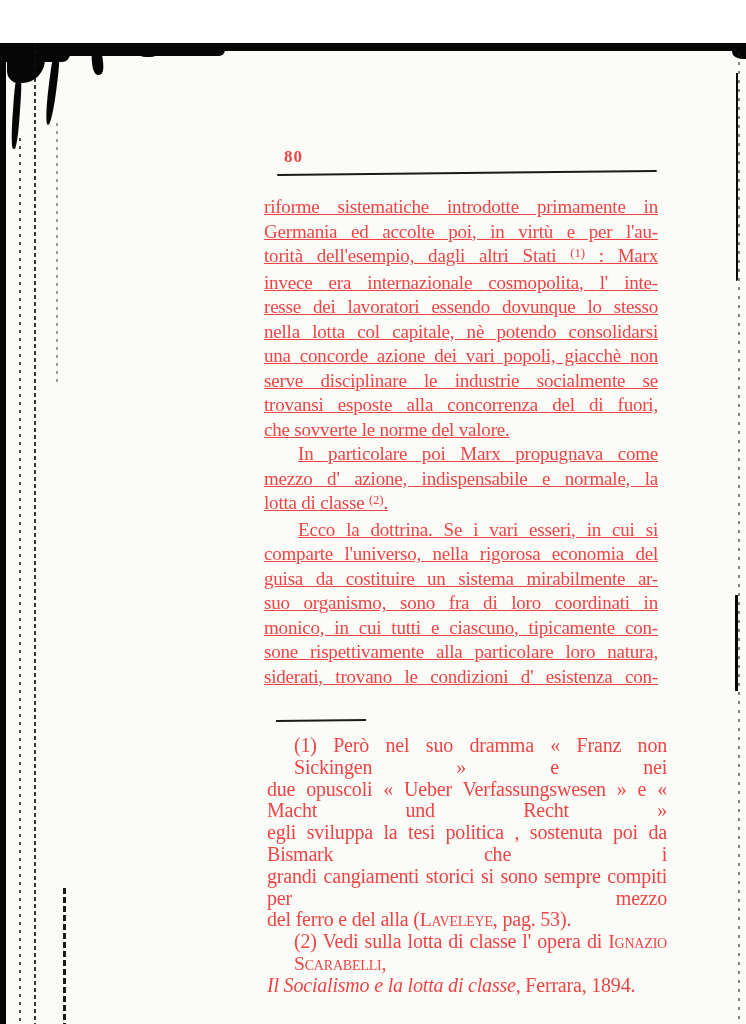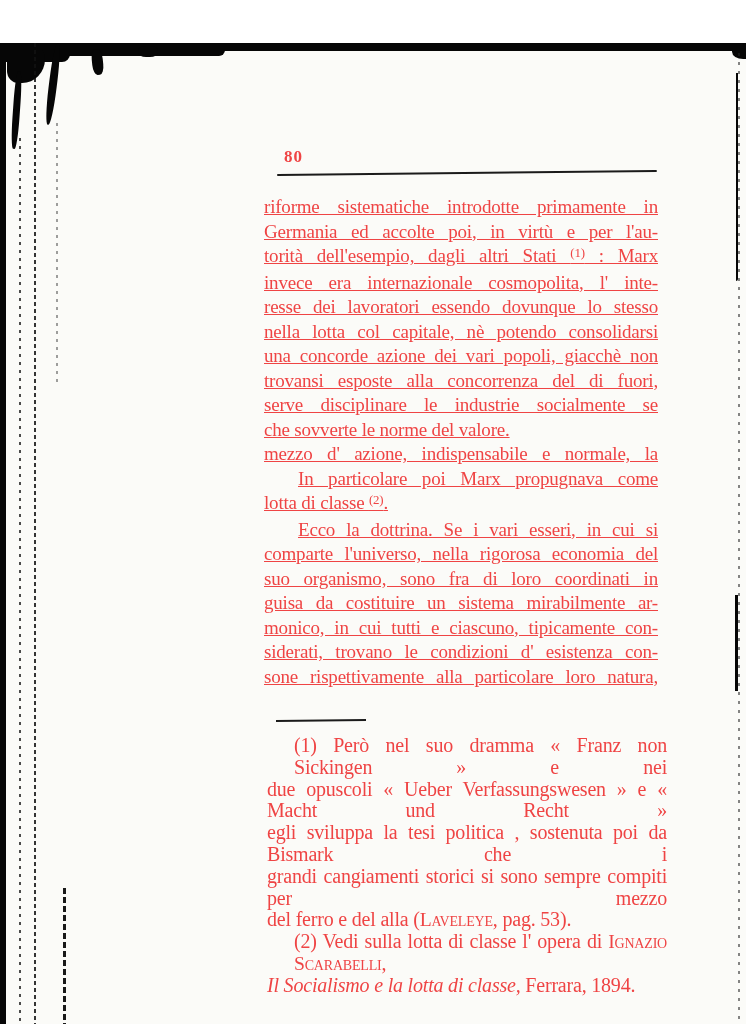--- a/index.html
+++ b/index.html
@@ -85,33 +85,33 @@
   <div class="header-rule"></div>
 
   <div class="body-text" id="body-text">
       <div class="line"><span>riforme sistematiche introdotte primamente in</span></div>
       <div class="line"><span>Germania ed accolte poi, in virtù e per l'au-</span></div>
       <div class="line"><span>torità dell'esempio, dagli altri Stati </span><span class="sup">(1)</span><span> : Marx</span></div>
       <div class="line"><span>invece era internazionale cosmopolita, l' inte-</span></div>
       <div class="line"><span>resse dei lavoratori essendo dovunque lo stesso</span></div>
       <div class="line"><span>nella lotta col capitale, nè potendo consolidarsi</span></div>
       <div class="line"><span>una concorde azione dei vari popoli, giacchè non</span></div>
+      <div class="line"><span>serve disciplinare le industrie socialmente se</span></div>
       <div class="line"><span>trovansi esposte alla concorrenza del di fuori,</span></div>
-      <div class="line"><span>serve disciplinare le industrie socialmente se</span></div>
       <div class="line lastline"><span>che sovverte le norme del valore.</span></div>
+      <div class="line indent"><span>In particolare poi Marx propugnava come</span></div>
       <div class="line"><span>mezzo d' azione, indispensabile e normale, la</span></div>
-      <div class="line indent"><span>In particolare poi Marx propugnava come</span></div>
       <div class="line lastline"><span>lotta di classe </span><span class="sup">(2)</span><span>.</span></div>
       <div class="line indent"><span>Ecco la dottrina. Se i vari esseri, in cui si</span></div>
       <div class="line"><span>comparte l'universo, nella rigorosa economia del</span></div>
+      <div class="line"><span>guisa da costituire un sistema mirabilmente ar-</span></div>
       <div class="line"><span>suo organismo, sono fra di loro coordinati in</span></div>
-      <div class="line"><span>guisa da costituire un sistema mirabilmente ar-</span></div>
       <div class="line"><span>monico, in cui tutti e ciascuno, tipicamente con-</span></div>
+      <div class="line"><span>sone rispettivamente alla particolare loro natura,</span></div>
       <div class="line"><span>siderati, trovano le condizioni d' esistenza con-</span></div>
-      <div class="line"><span>sone rispettivamente alla particolare loro natura,</span></div>
     </div>
 
   <div class="footnote-rule"></div>
   <div class="footnotes" id="footnotes">
       <div class="line indent"><span>(1) Però nel suo dramma « Franz non Sickingen » e nei</span></div>
       <div class="line"><span>due opuscoli « Ueber Verfassungswesen » e « Macht und Recht »</span></div>
       <div class="line"><span>egli sviluppa la tesi politica , sostenuta poi da Bismark che i</span></div>
       <div class="line"><span>grandi cangiamenti storici si sono sempre compiti per mezzo</span></div>
       <div class="line lastline"><span>del ferro e del alla (</span><span class="sc">Laveleye</span><span>, pag. 53).</span></div>
       <div class="line indent"><span>(2) Vedi sulla lotta di classe l' opera di </span><span class="sc">Ignazio Scarabelli</span><span>,</span></div>

